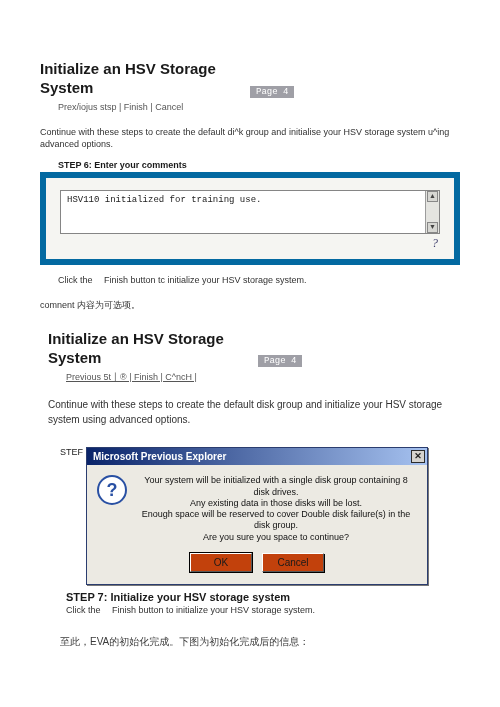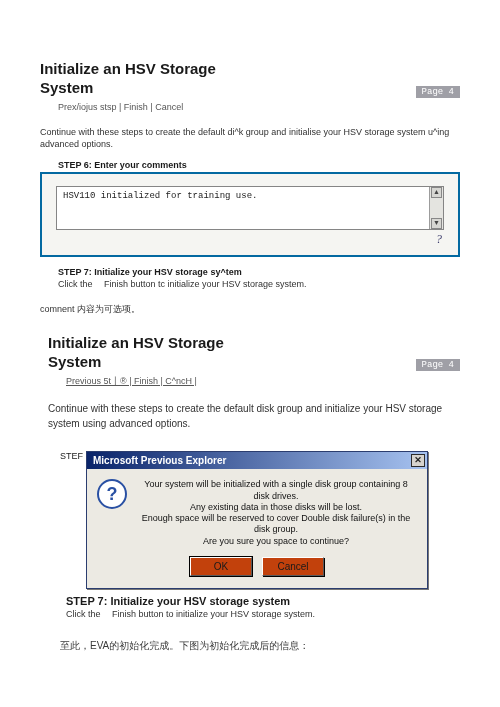--- a/index.html
+++ b/index.html
@@ -11,21 +11,21 @@
     font-family: Arial, Helvetica, sans-serif;
     color: #1a1a1a;
   }
   .page {
     padding: 60px 40px 40px 40px;
     box-sizing: border-box;
     width: 500px;
   }
   .header-row {
     display: flex;
-    justify-content: space-between;
+    justify-content: flex-start;
     align-items: flex-end;
   }
   h1.title {
     font-size: 15px;
     font-weight: bold;
     margin: 0;
     max-width: 210px;
     line-height: 1.25;
   }
   .page-badge {
@@ -45,21 +45,21 @@
     color: #323232;
     line-height: 1.35;
     margin-bottom: 10px;
   }
   .step-label {
     font-size: 9px;
     font-weight: bold;
     margin: 4px 0 2px 18px;
   }
   .panel {
-    border: 2px solid #0369a1;
+    border: 6px solid #0369a1;
     margin: 0 0 10px 0;
     background: #f5f5f2;
     padding: 12px 14px 8px 14px;
     box-sizing: border-box;
   }
   .textarea-wrap {
     display: flex;
     align-items: stretch;
     border: 1px solid #858585;
     background: #fff;
@@ -239,21 +239,20 @@
       <div class="textarea-wrap">
         <div class="ta">HSV110 initialized for training use.</div>
         <div class="sb">
           <div class="sb-btn" style="top:0">▲</div>
           <div class="sb-btn" style="bottom:0">▼</div>
         </div>
       </div>
       <div class="help-q">?</div>
     </div>
 
-    <div class="step-label">STEP 7: Initialize your HSV storage sy^tem</div>
     <div class="step-desc">
       <span>Click the </span><b class="fin">Finish</b><span> button tc initialize your HSV storage system.</span>
     </div>
 
     <div class="note-line">comnent 内容为可选项。</div>
   </div>
 
   <div class="block2">
     <div class="header-row">
       <h1 class="title">Initialize an HSV Storage System</h1>

